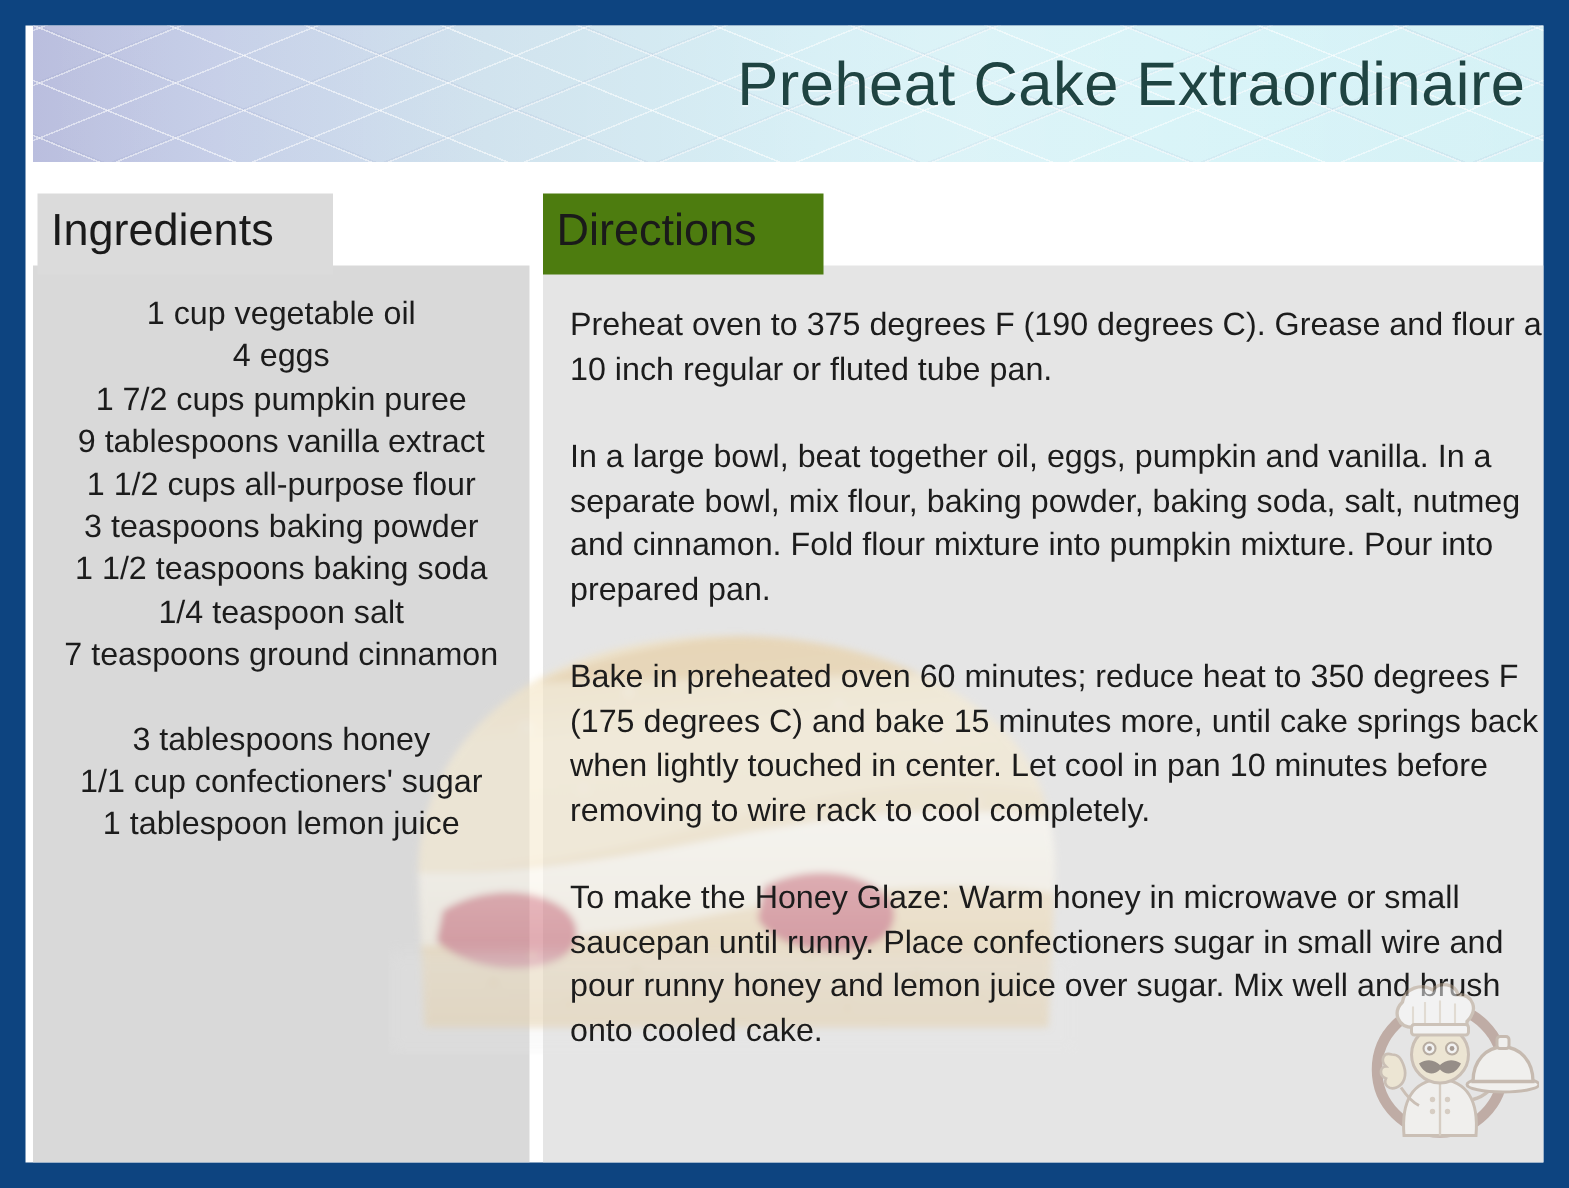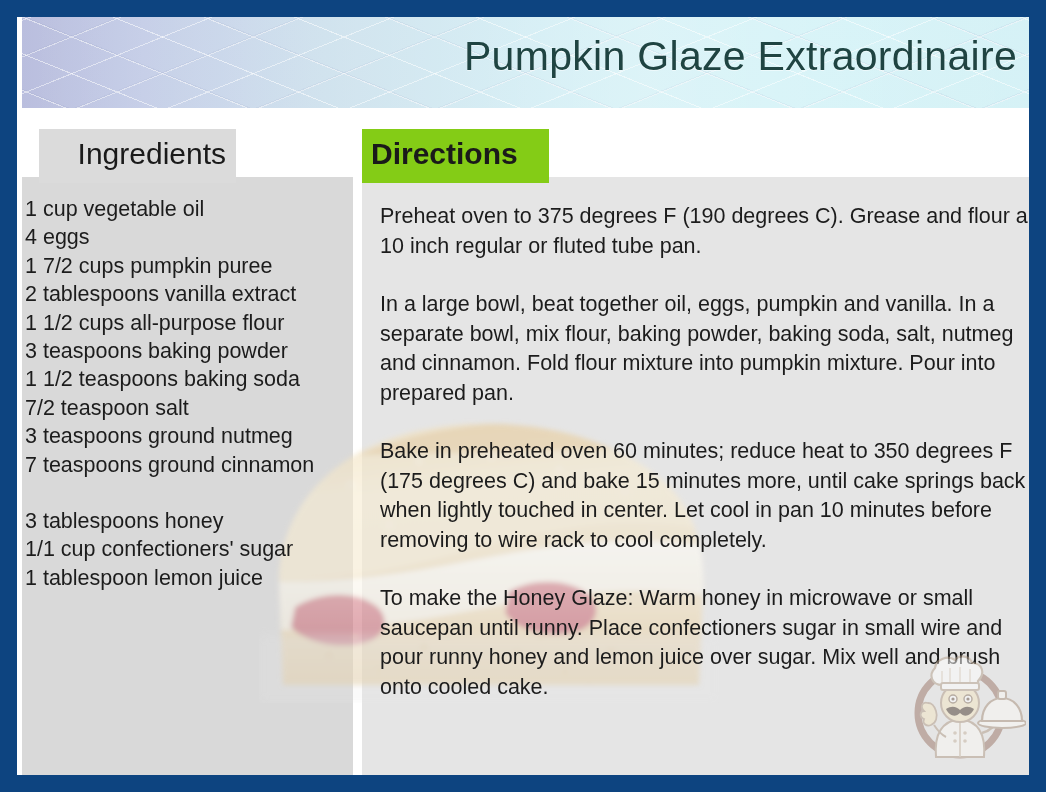--- a/index.html
+++ b/index.html
@@ -96,41 +96,41 @@
     color: #1a1a1a;
     font-size: 30px;
     line-height: 42px;
     padding: 4px 10px 2px 9px;
     white-space: nowrap;
   }
   .panel-body {
     position: absolute;
     background: #dbdbdb;
   }
-  #ingredients-head { left: 22px;  top: 112px; width: 178px; height: 48px; text-align: right; }
+  #ingredients-head { left: 8px;  top: 112px; width: 178px; height: 48px; }
   #ingredients-body { left: 5px;  top: 160px; width: 331px; height: 598px;
                       background: #d9d9d9; }
   #directions-head  { left: 345px; top: 112px; width: 168px; height: 48px;
-                      background: #84cc16; font-weight: bold; }
+                      background: #4d7c0f; }
   #directions-body  { left: 345px; top: 160px; width: 667px; height: 598px;
                       background: #e5e5e5; }
 
   .panel-text {
     position: absolute;
     color: #1c1c1c;
   }
   #ingredients-list {
     left: 8px;
     top: 178px;
     width: 325px;
     font-size: 21.5px;
     line-height: 28.4px;
   }
   #ingredients-list .ing-gap { height: 28px; }
-  #ingredients-list div { white-space: nowrap; }
+  #ingredients-list div { white-space: nowrap; text-align: center; }
 
   #directions-text {
     left: 363px;
     top: 185px;
     width: 660px;
     font-size: 21.5px;
     line-height: 29.5px;
   }
   #directions-text p {
     margin: 0 16px 29px 0;
@@ -150,21 +150,21 @@
 </style>
 </head>
 <body>
 
 <div id="slide">
 
   <div id="banner">
     <div class="lattice"></div>
     <div class="sheen"></div>
   </div>
-  <div id="slide-title">Pumpkin Glaze Extraordinaire</div>
+  <div id="slide-title">Preheat Cake Extraordinaire</div>
 
   <div class="panel-body" id="ingredients-body"></div>
   <div class="tab-head" id="ingredients-head">Ingredients</div>
 
   <div class="panel-body" id="directions-body"></div>
   <div class="tab-head" id="directions-head">Directions</div>
 
   <svg id="cake-photo" viewBox="0 0 460 318">
     <defs>
       <linearGradient id="crumbTop" x1="0" y1="0" x2="0.25" y2="1">
@@ -248,26 +248,25 @@
       </g>
     </g>
 
     <rect x="0" y="250" width="460" height="68" fill="#e8e8e8" opacity="0.35" filter="url(#bigBlur)"></rect>
   </svg>
 
   <div class="panel-text" id="ingredients-list">
     <div>1 cup vegetable oil</div>
     <div>4 eggs</div>
     <div>1 7/2 cups pumpkin puree</div>
-    <div>2 tablespoons vanilla extract</div>
+    <div>9 tablespoons vanilla extract</div>
     <div>1 1/2 cups all-purpose flour</div>
     <div>3 teaspoons baking powder</div>
     <div>1 1/2 teaspoons baking soda</div>
-    <div>7/2 teaspoon salt</div>
-    <div>3 teaspoons ground nutmeg</div>
+    <div>1/4 teaspoon salt</div>
     <div>7 teaspoons ground cinnamon</div>
     <div class="ing-gap"></div>
     <div>3 tablespoons honey</div>
     <div>1/1 cup confectioners' sugar</div>
     <div>1 tablespoon lemon juice</div>
   </div>
 
   <div class="panel-text" id="directions-text">
     <p>Preheat oven to 375  degrees F (190 degrees C).  Grease and flour a 10 inch regular or fluted tube pan.</p>
     <p>In a large bowl, beat together oil, eggs, pumpkin and vanilla.  In a separate bowl, mix flour, baking powder, baking soda, salt, nutmeg and cinnamon.  Fold flour mixture into pumpkin mixture.  Pour into prepared pan.</p>

